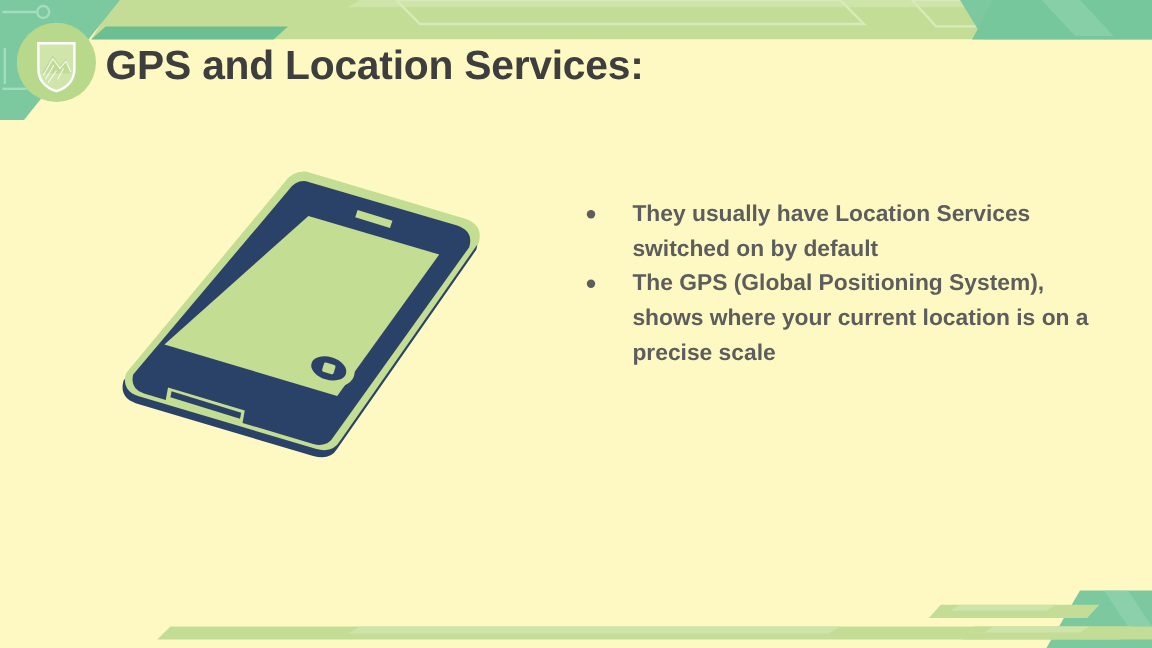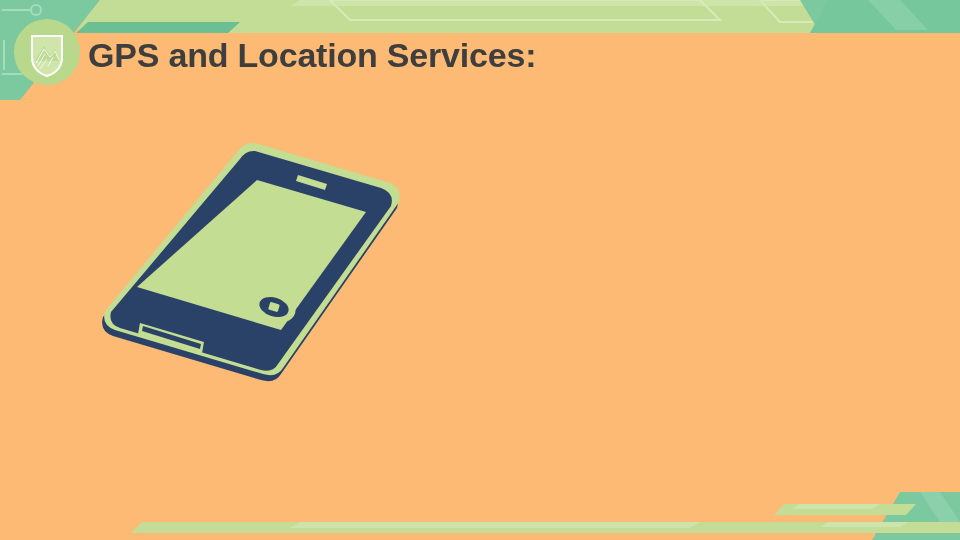--- a/index.html
+++ b/index.html
@@ -10,21 +10,21 @@
   body {
     width: 960px;
     height: 540px;
     overflow: hidden;
     font-family: "Liberation Sans", sans-serif;
   }
   .slide {
     position: relative;
     width: 960px;
     height: 540px;
-    background: #fdba74;
+    background: #fef9c3;
     overflow: hidden;
   }
 
   
   .hdr-band-light {
     position: absolute;
     left: 0; top: 0;
     width: 960px; height: 33px;
     overflow: hidden;
   }
@@ -257,20 +257,30 @@
       </g>
 
       <g>
         <path d="M55 183 L119 202 L117 213 L53 194 Z" fill="#c3dd92"></path>
         <path d="M58 186 L116 204 L115 209 L57 191 Z" fill="#2b4268"></path>
       </g>
     </svg>
   </div>
 
   <div class="body-text">
+    <ul class="bullets">
+      <li>
+        <span class="bullet-dot"></span>
+        <span>They usually have Location Services switched on by default</span>
+      </li>
+      <li>
+        <span class="bullet-dot"></span>
+        <span>The GPS (Global Positioning System), shows where your current location is on a precise scale</span>
+      </li>
+    </ul>
   </div>
 
   <div class="footer-bar">
     <svg width="960" height="60" viewBox="0 0 960 60">
 
       <polygon points="900,12 960,12 960,60 872,60" fill="#7cc9a0"></polygon>
       <polygon points="920,12 940,12 960,42 940,42" fill="#9ad6b5" opacity="0.5"></polygon>
 
       <polygon points="142,42 960,42 960,53 131,53" fill="#c4dd96"></polygon>
       <polygon points="300,42 700,42 690,48 290,48" fill="#d4e7b2" opacity="0.7"></polygon>

